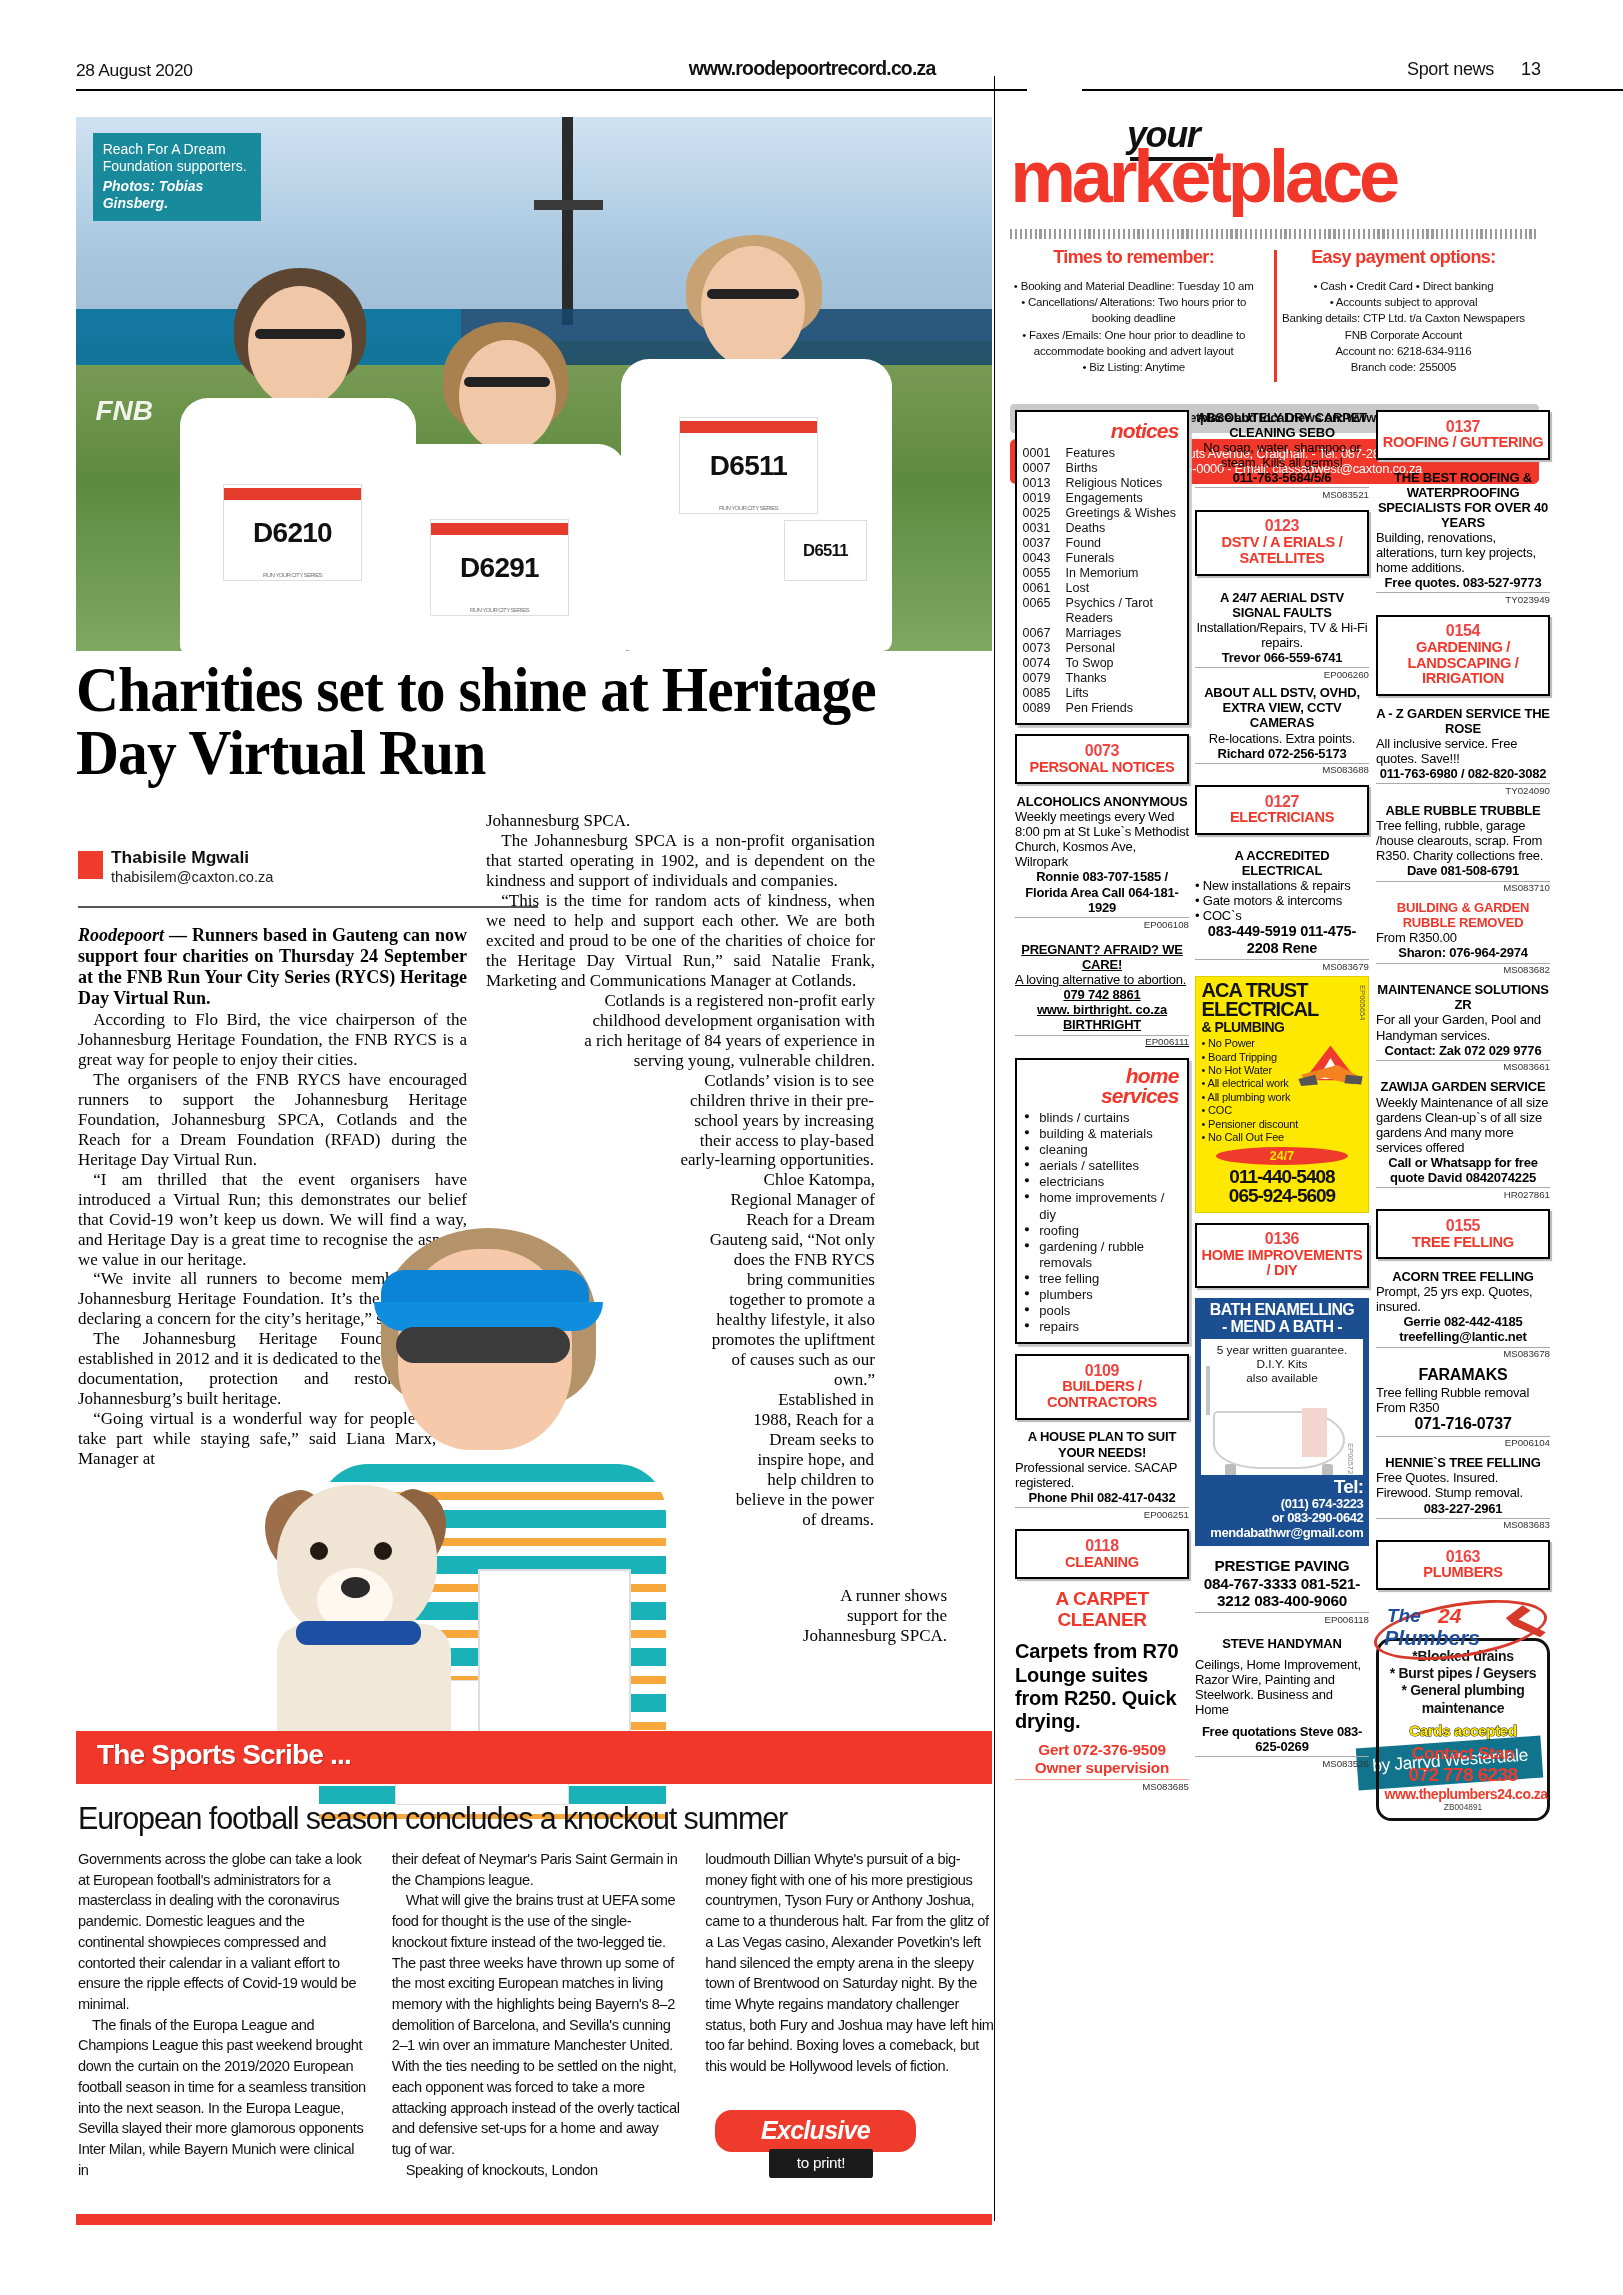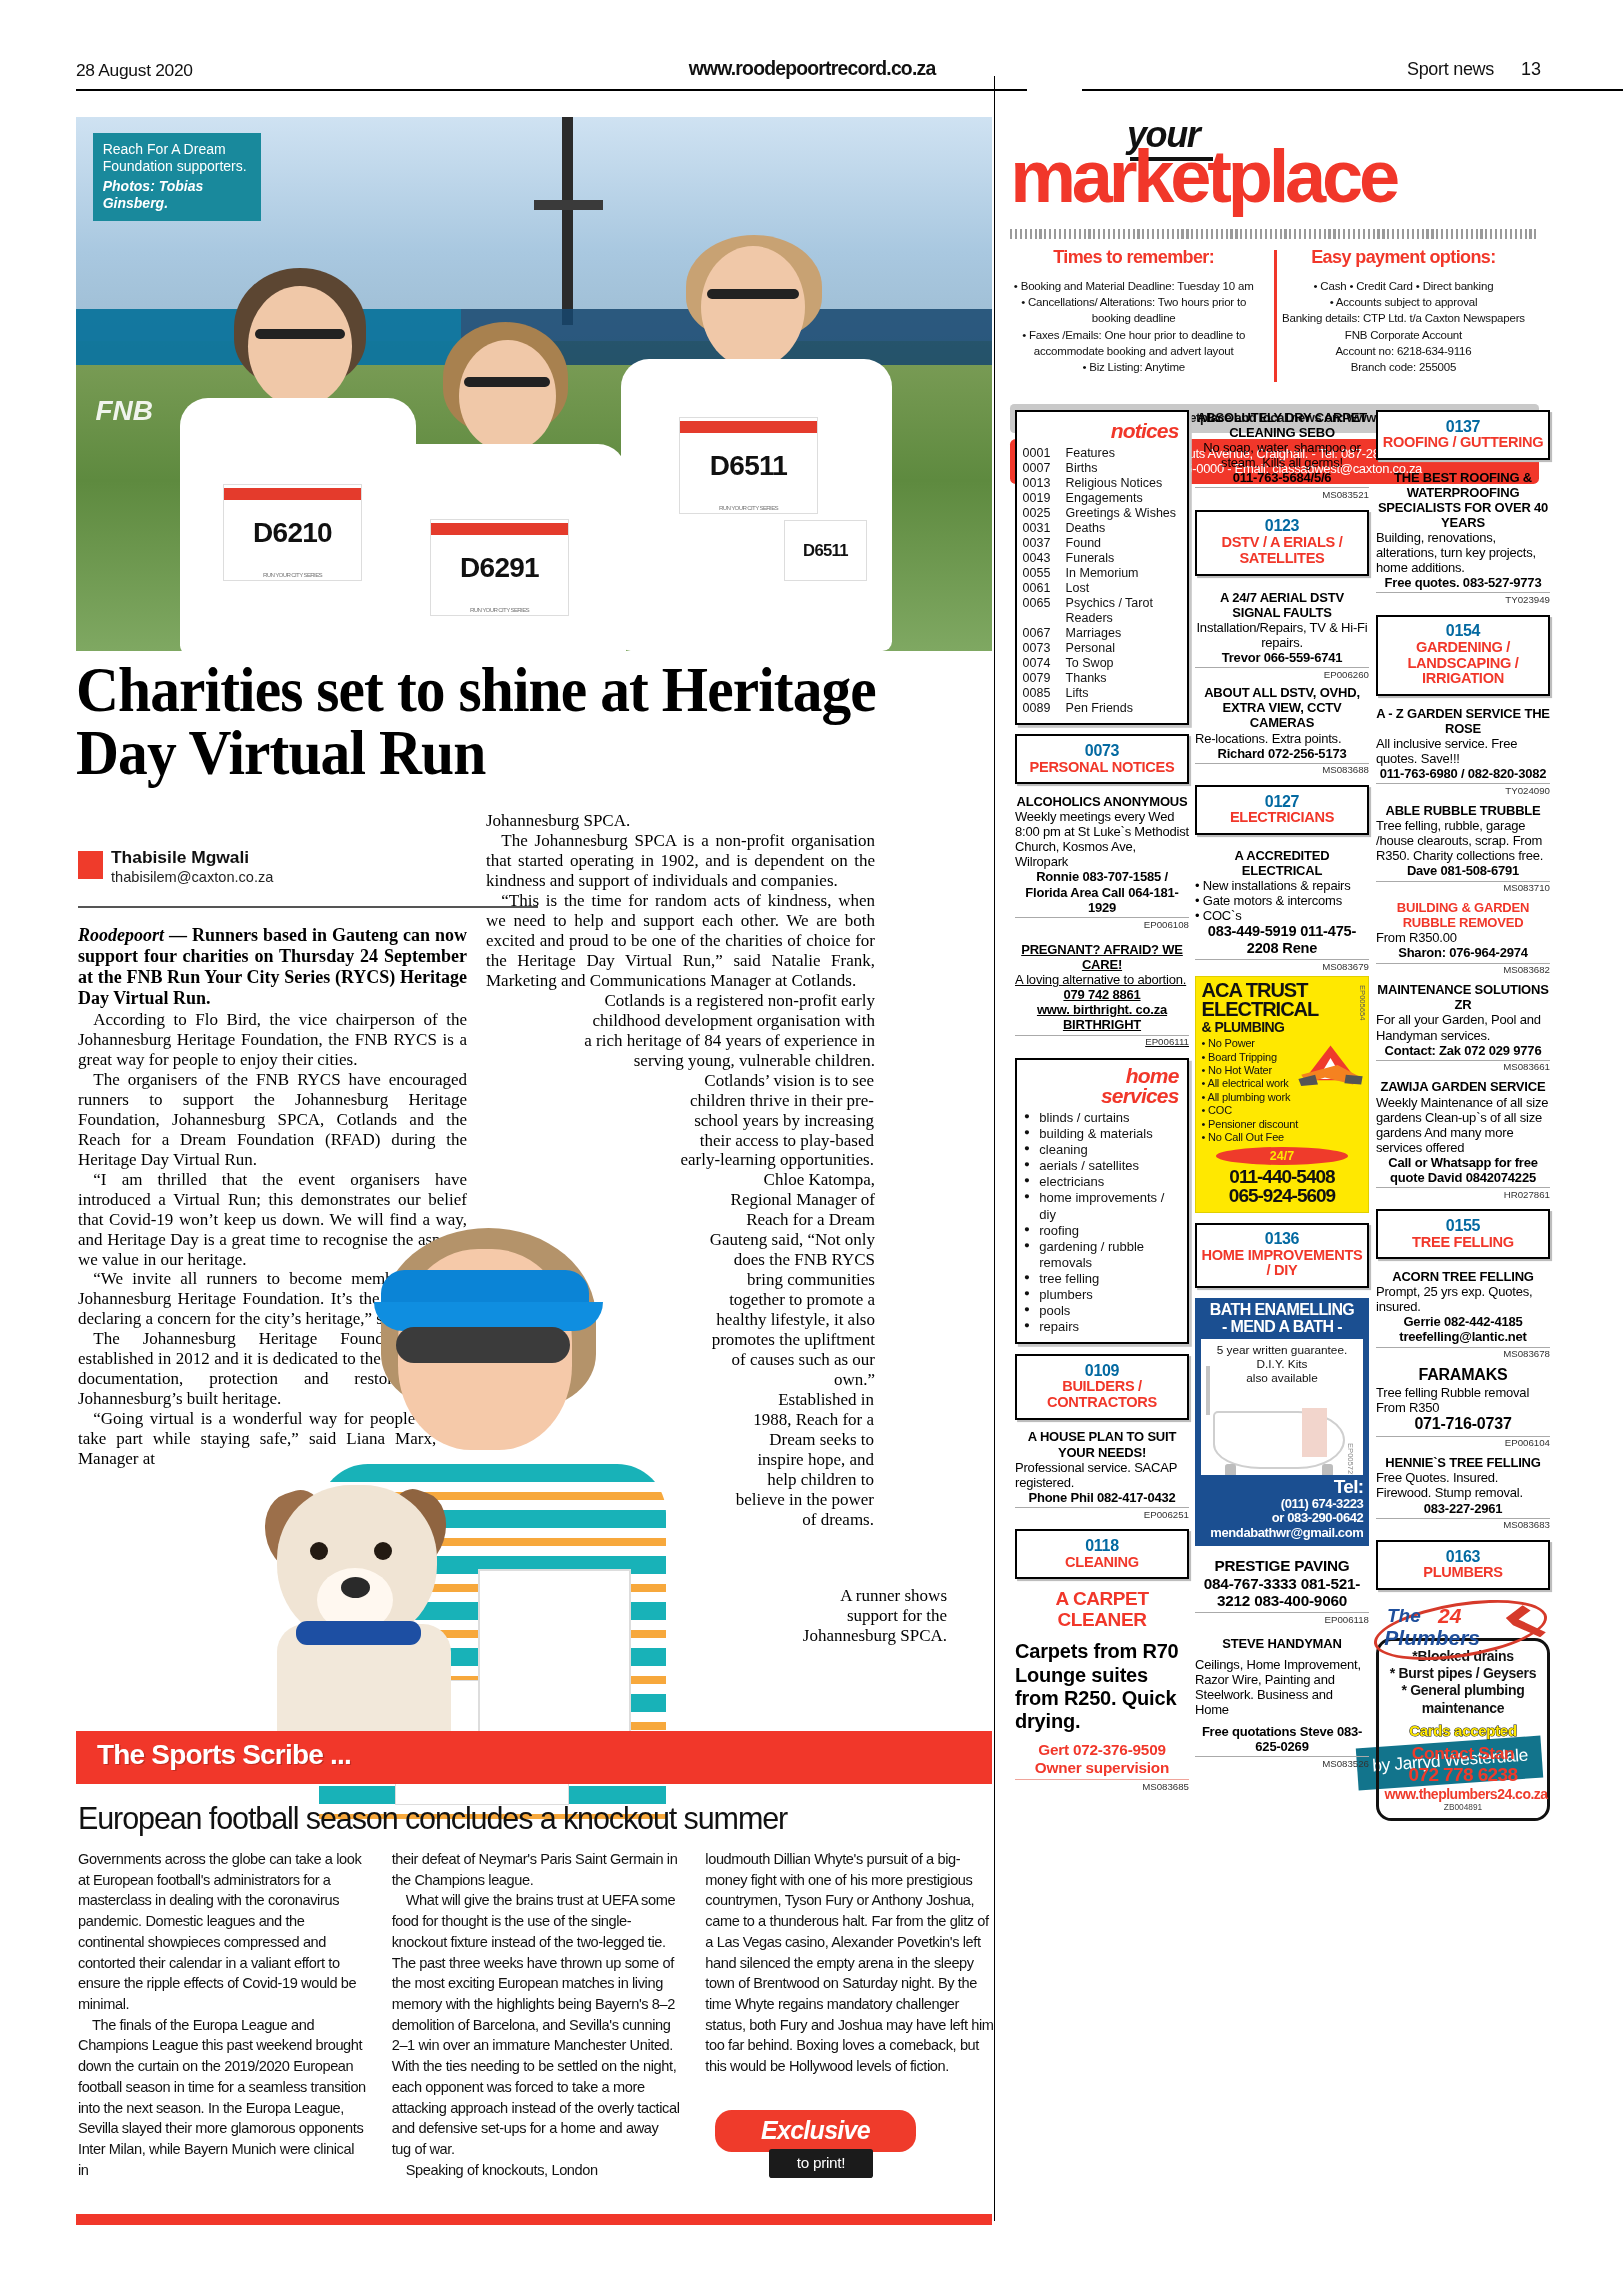--- a/index.html
+++ b/index.html
@@ -157,21 +157,21 @@
   .mp-red .l1 b { font-weight:800; }
 
   
   .cls { position:absolute; top:410px; font-family:"Liberation Sans", sans-serif; color:#000; }
   #cls1 { left:1015px; width:174px; }
   #cls2 { left:1195px; width:174px; }
   #cls3 { left:1376px; width:174px; }
 
   .cat-box { border:2.1px solid #000; padding:5.6px 2.8px 7px; text-align:center; margin:9.7px 0 9.7px;
      box-shadow:2.1px 2.1px 0 #bdbdbd; background:#fff;}
-  .cat-box .num { color:#0369a1; font-size:16px; font-weight:800; line-height:1.1; letter-spacing:-0.3px;}
+  .cat-box .num { color:#ef4444; font-size:16px; font-weight:800; line-height:1.1; letter-spacing:-0.3px;}
   .cat-box .nm  { color:#f1372a; font-size:14.6px; font-weight:800; line-height:1.08; letter-spacing:-0.3px;}
 
   .idx-box { border:2.1px solid #000; padding:5.6px 5.6px 7px; background:#fff; box-shadow:2.8px 2.8px 0 #c6c6c6;}
   .idx-title { text-align:right; color:#f1372a; font-size:21px; font-weight:800; font-style:italic;
      letter-spacing:-0.8px; margin:1.4px 2.8px 2.8px 0;}
   .idx-row { display:flex; font-size:12.5px; line-height:1.2; color:#111;}
   .idx-row .k { width:43px; flex:none; }
   .idx-row .v { flex:1; }
 
   .svc-box { border:2.1px solid #000; padding:4.2px 5.6px 7px; background:#fff; box-shadow:2.8px 2.8px 0 #c6c6c6;}
@@ -565,21 +565,21 @@
 
     <div class="ad" style="margin-top:14px;">
       <div class="t">A 24/7 AERIAL DSTV SIGNAL FAULTS</div>
       <div class="b" style="text-align:center;">Installation/Repairs, TV &amp; Hi-Fi repairs.</div>
       <div class="bc">Trevor 066-559-6741</div>
       <div class="code">EP006260</div>
     </div>
 
     <div class="ad" style="margin-top:5.6px;">
       <div class="t">ABOUT ALL DSTV, OVHD, EXTRA VIEW, CCTV CAMERAS</div>
-      <div class="b" style="">Re-locations. Extra points.</div>
+      <div class="b" style="text-align:center;">Re-locations. Extra points.</div>
       <div class="bc">Richard 072-256-5173</div>
       <div class="code">MS083688</div>
     </div>
 
     <div class="cat-box">
       <div class="num">0127</div>
       <div class="nm">ELECTRICIANS</div>
     </div>
 
     <div class="ad" style="margin-top:12.5px;">

